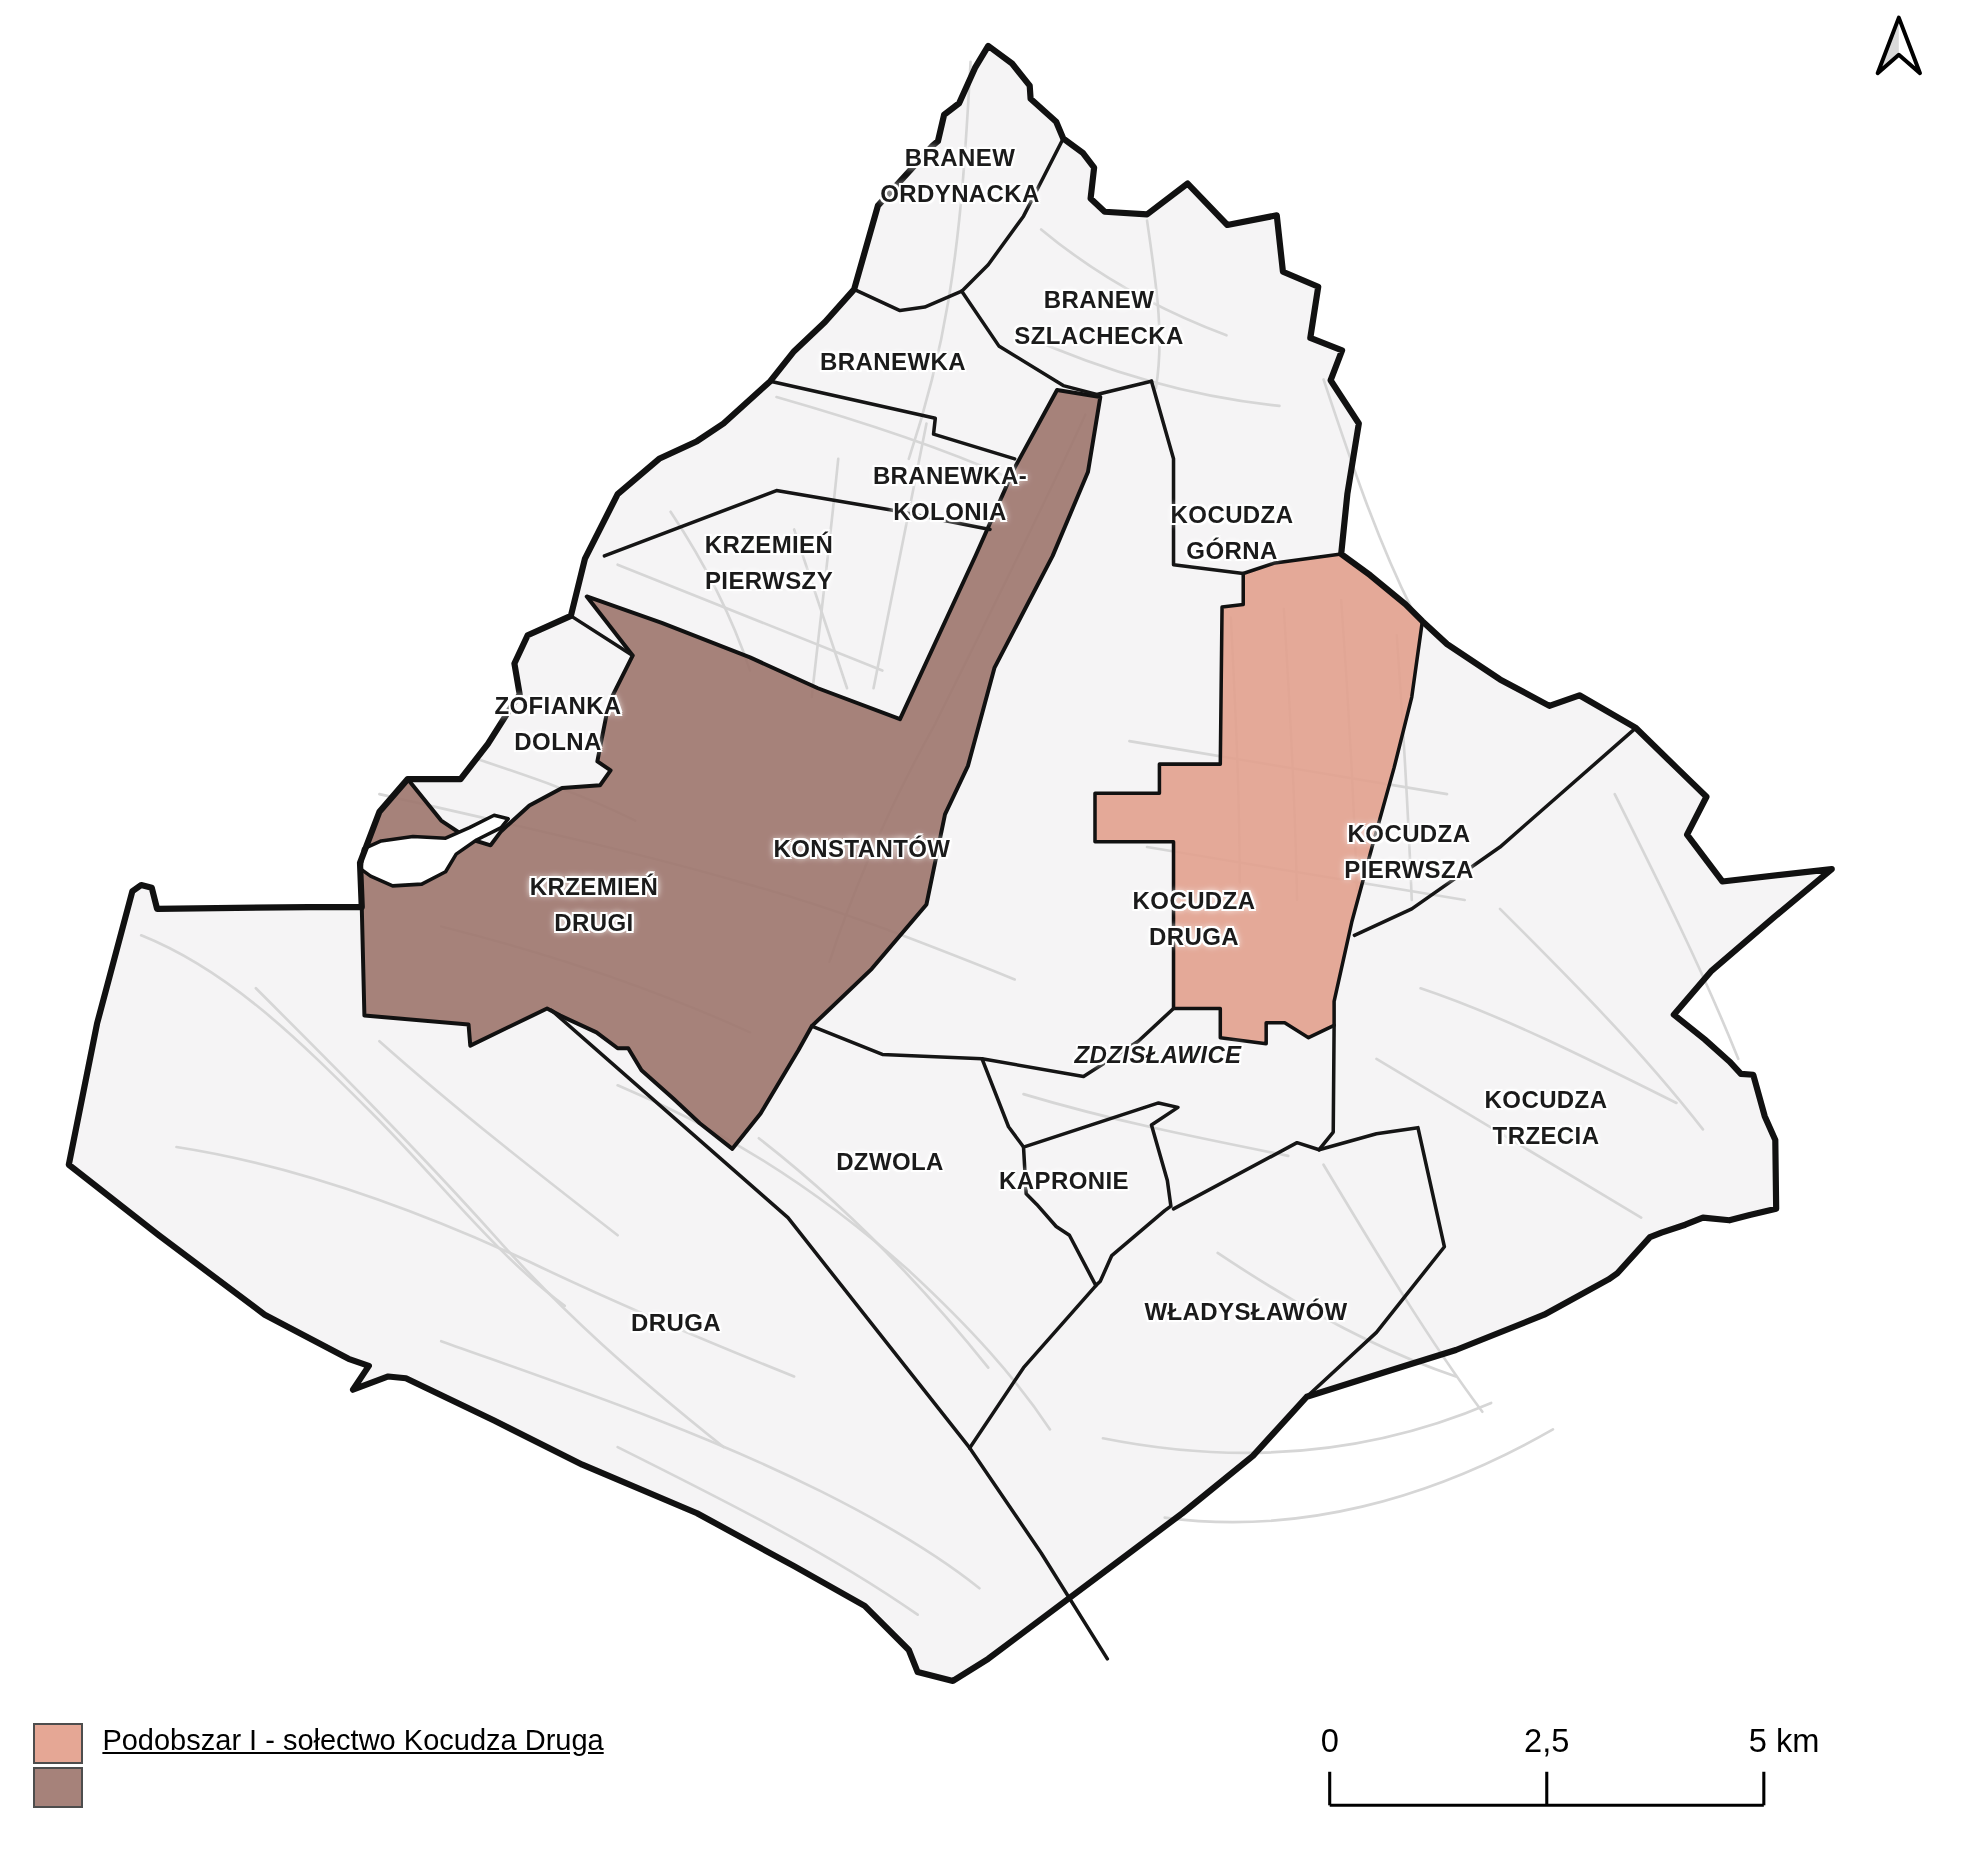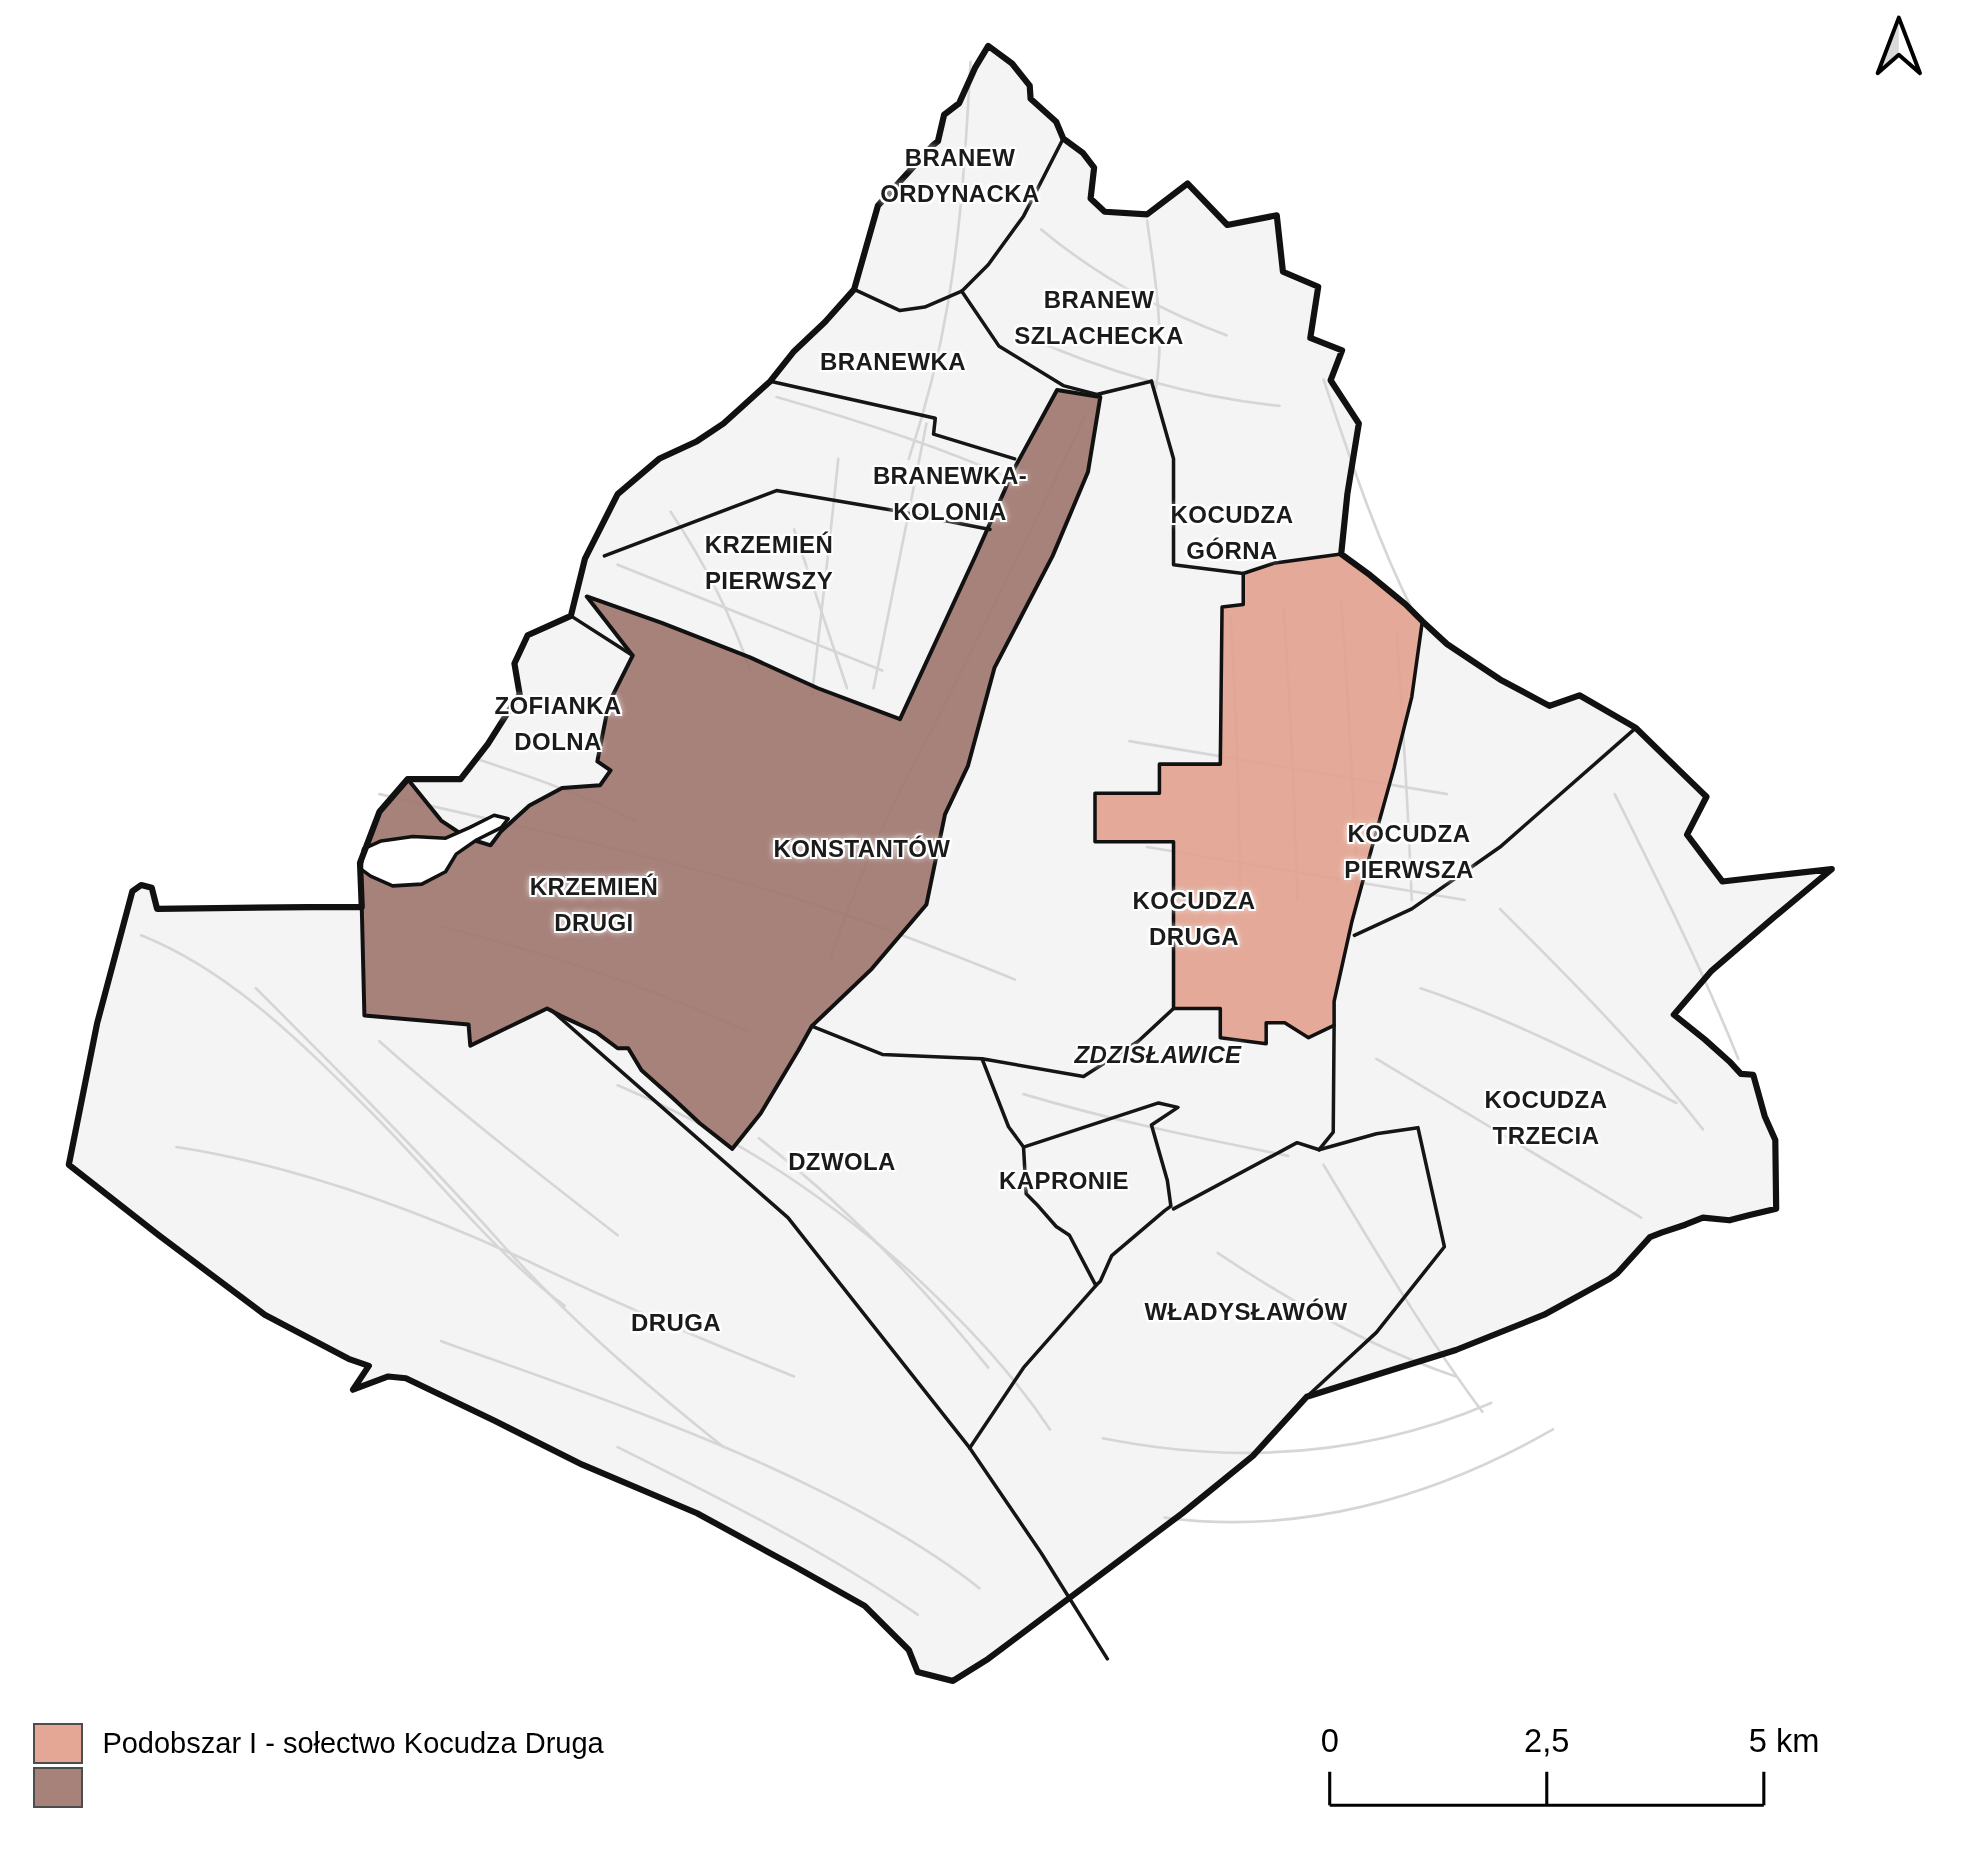--- a/index.html
+++ b/index.html
@@ -16,21 +16,21 @@
     letter-spacing:0.4px;color:#1b1b1b;text-align:center;white-space:nowrap;
     text-shadow:
       -1.8px 0 0 #fff, 1.8px 0 0 #fff, 0 -1.8px 0 #fff, 0 1.8px 0 #fff,
       -1.8px -1.8px 0 #fff, 1.8px 1.8px 0 #fff, -1.8px 1.8px 0 #fff, 1.8px -1.8px 0 #fff,
       0 0 6.2px #fff, 0 0 8.8px #fff;
   }
   .region-label span{display:block;}
 
   
   #legend{position:absolute;left:33px;top:1723px;}
-  .legend-row{display:flex;align-items:center;margin-bottom:2.6px;}
+  .legend-row{display:flex;margin-bottom:2.6px;text-decoration:underline;}
   .legend-swatch{width:50px;height:41px;border:2.6px solid #4d4d4d;box-sizing:border-box;}
   .legend-label{margin-left:19.4px;font:400 29px/1.2 "Liberation Sans",sans-serif;color:#000;}
 </style>
 </head>
 <body>
 
 <div id="map-stage">
 
   <svg id="map-svg" width="1980" height="1875" viewBox="0 0 2244 2125" xmlns="http://www.w3.org/2000/svg">
 
@@ -162,21 +162,21 @@
         <span>KRZEMIEŃ</span>
         <span>DRUGI</span>
       </div>
       <div class="region-label" style="left: 1194px; top: 919px;">
         <span>KOCUDZA</span>
         <span>DRUGA</span>
       </div>
       <div class="region-label" style="left: 1158px; top: 1055px; font-style: italic;">
         <span>ZDZISŁAWICE</span>
       </div>
-      <div class="region-label" style="left: 842px; top: 1162px;">
+      <div class="region-label" style="left: 890px; top: 1162px;">
         <span>DZWOLA</span>
       </div>
       <div class="region-label" style="left: 1064px; top: 1181px;">
         <span>KAPRONIE</span>
       </div>
       <div class="region-label" style="left: 1546px; top: 1118px;">
         <span>KOCUDZA</span>
         <span>TRZECIA</span>
       </div>
       <div class="region-label" style="left: 1246px; top: 1312px;">

